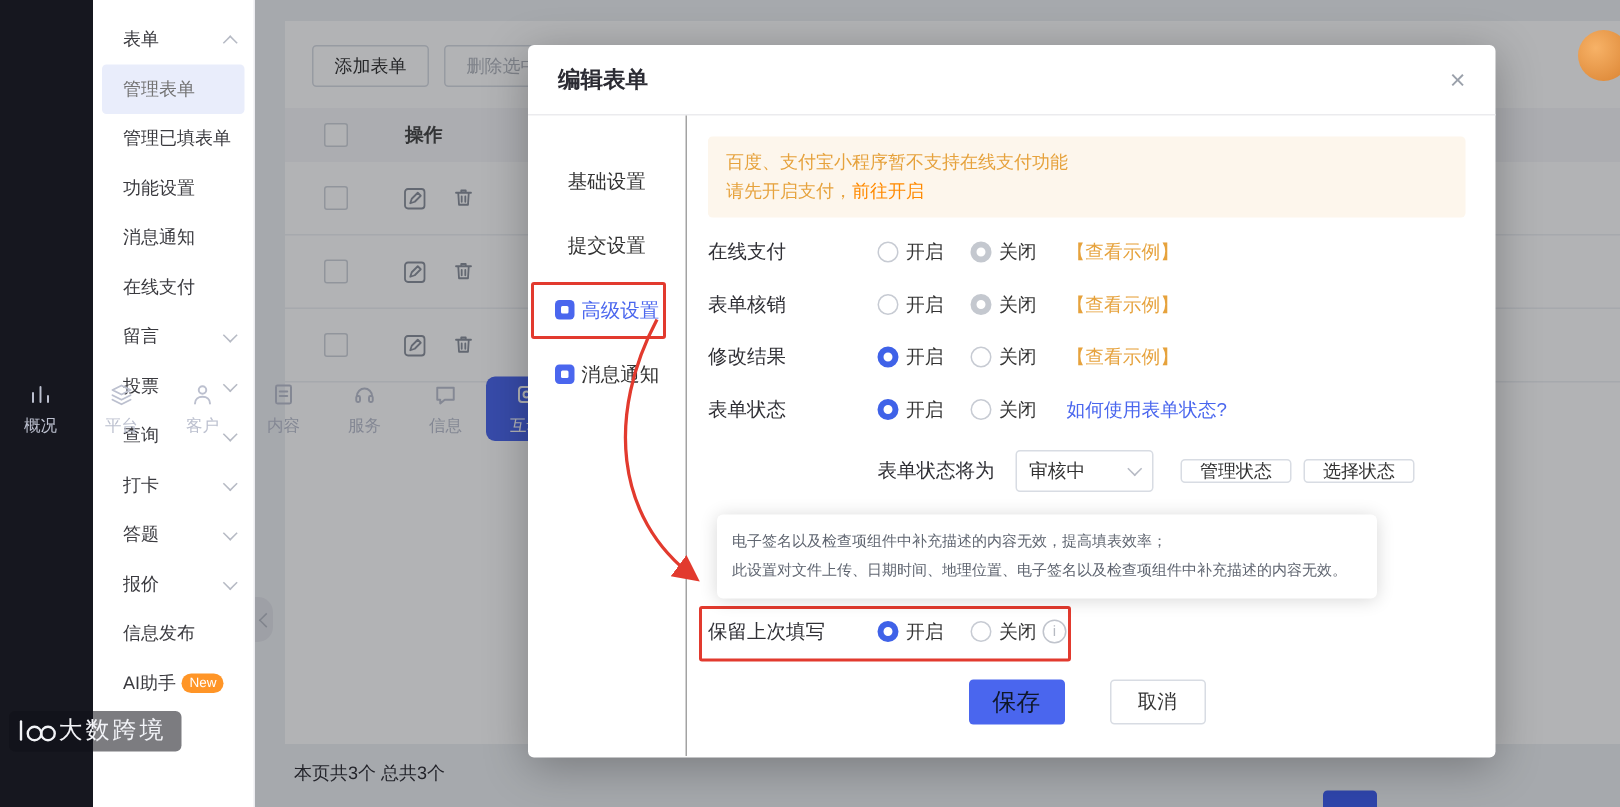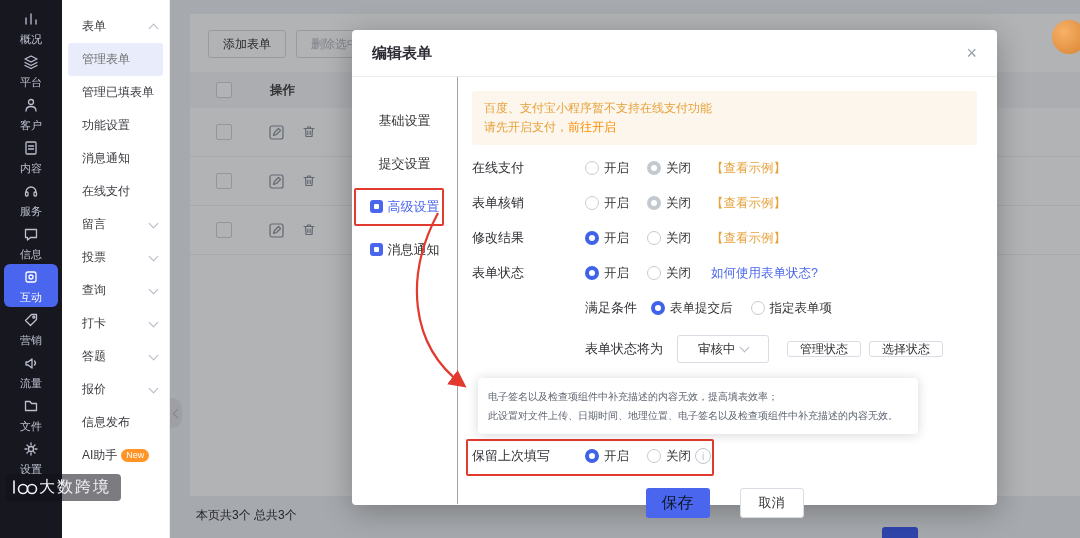--- a/index.html
+++ b/index.html
@@ -3,21 +3,21 @@
 <meta charset="utf-8">
 <style>
   html,body{margin:0;padding:0}
   body{
     width:1080px;height:538px;overflow:hidden;position:relative;
     font-family:"Liberation Sans","DejaVu Sans",sans-serif;
     background:#eef0f4;color:#333;
   }
   
   .rail{position:absolute;left:0;top:0;width:62px;height:538px;background:#16171f;z-index:3;
-        display:flex;flex-direction:column;align-items:center;padding-top:6px;box-sizing:border-box}
+        display:flex;align-items:center;padding-top:6px;box-sizing:border-box}
   .rail-item{width:54px;height:43px;flex:none;display:flex;flex-direction:column;align-items:center;
              justify-content:center;gap:3px;border-radius:6px;cursor:pointer}
   .rail-item .rlabel{font-size:11px;color:#bcc0cf;line-height:11px}
   .rail-item svg path,.rail-item svg circle,.rail-item svg rect{
       stroke:#bcc0cf;fill:none;stroke-width:1.3;stroke-linecap:round;stroke-linejoin:round}
   .rail-item.active{background:#4a66ee}
   .rail-item.active .rlabel{color:#fff}
   .rail-item.active svg path,.rail-item.active svg circle,.rail-item.active svg rect{stroke:#fff}
   
   .submenu{position:absolute;left:62px;top:0;width:108px;height:538px;background:#fff;z-index:2;
@@ -77,21 +77,21 @@
   .flabel{width:113px;flex:none;font-size:13px;color:#303036}
   .spacer{width:113px;flex:none}
   .sublabel{font-size:13px;color:#303036;margin-right:14px;flex:none}
   .radio{display:inline-flex;align-items:center;gap:5px;margin-right:18px;cursor:pointer}
   .rdot{width:14px;height:14px;border-radius:50%;border:1px solid #c7cbd3;background:#fff;box-sizing:border-box;flex:none}
   .radio.sel .rdot{border:4.5px solid #3f62e8}
   .radio.gsel .rdot{border:4.5px solid #c4c8cf}
   .olink{color:#e6a23c;margin-left:2px;cursor:pointer}
   .blink{color:#4a66ee;margin-left:2px;cursor:pointer}
   .msel{width:92px;height:28px;border:1px solid #d8dce3;border-radius:3px;display:inline-flex;align-items:center;
-        justify-content:space-between;padding:0 20px;box-sizing:border-box;font-size:12.5px;color:#333;
+        justify-content:space-between;padding:0 8px;box-sizing:border-box;font-size:12.5px;color:#333;
         margin-right:18px;cursor:pointer;background:#fff}
   .sbtn{height:16px;padding:0 12px;border:1px solid #d8dce3;border-radius:3px;background:#fff;font-size:12px;
         color:#333;display:inline-flex;align-items:center;margin-right:8px;cursor:pointer}
   .tooltip{margin:14px 0 0 6px;width:420px;background:#fff;border-radius:4px;box-shadow:0 1px 12px rgba(0,0,0,0.16);
            padding:9px 10px;font-size:10px;color:#5f6570;line-height:19px;position:relative;z-index:2}
   .tooltip div{white-space:nowrap}
   .mrow.keep{margin-top:10px;position:relative}
   .redbox-row{position:absolute;left:-6px;top:-5px;width:244px;height:33px;border:2px solid #e23a2e;
               border-radius:2px;pointer-events:none}
   .info-i{width:14px;height:14px;border-radius:50%;border:1px solid #c0c4cc;color:#b6bac2;font-size:10px;
@@ -388,32 +388,20 @@
             <span class="rdot"></span>
             <span>开启</span>
           </span>
         <span class="radio">
             <span class="rdot"></span>
             <span>关闭</span>
           </span>
         <span class="blink">如何使用表单状态?</span>
       </div>
 
-      <div class="mrow">
-        <span class="spacer"></span>
-        <span class="sublabel">满足条件</span>
-        <span class="radio sel">
-            <span class="rdot"></span>
-            <span>表单提交后</span>
-          </span>
-        <span class="radio">
-            <span class="rdot"></span>
-            <span>指定表单项</span>
-          </span>
-      </div>
 
       <div class="mrow" style="margin-top:14px;height:30px">
         <span class="spacer"></span>
         <span class="sublabel">表单状态将为</span>
         <span class="msel">
           <span>审核中</span>
           <span class="chev"></span>
         </span>
         <button class="sbtn">管理状态</button>
         <button class="sbtn">选择状态</button>

